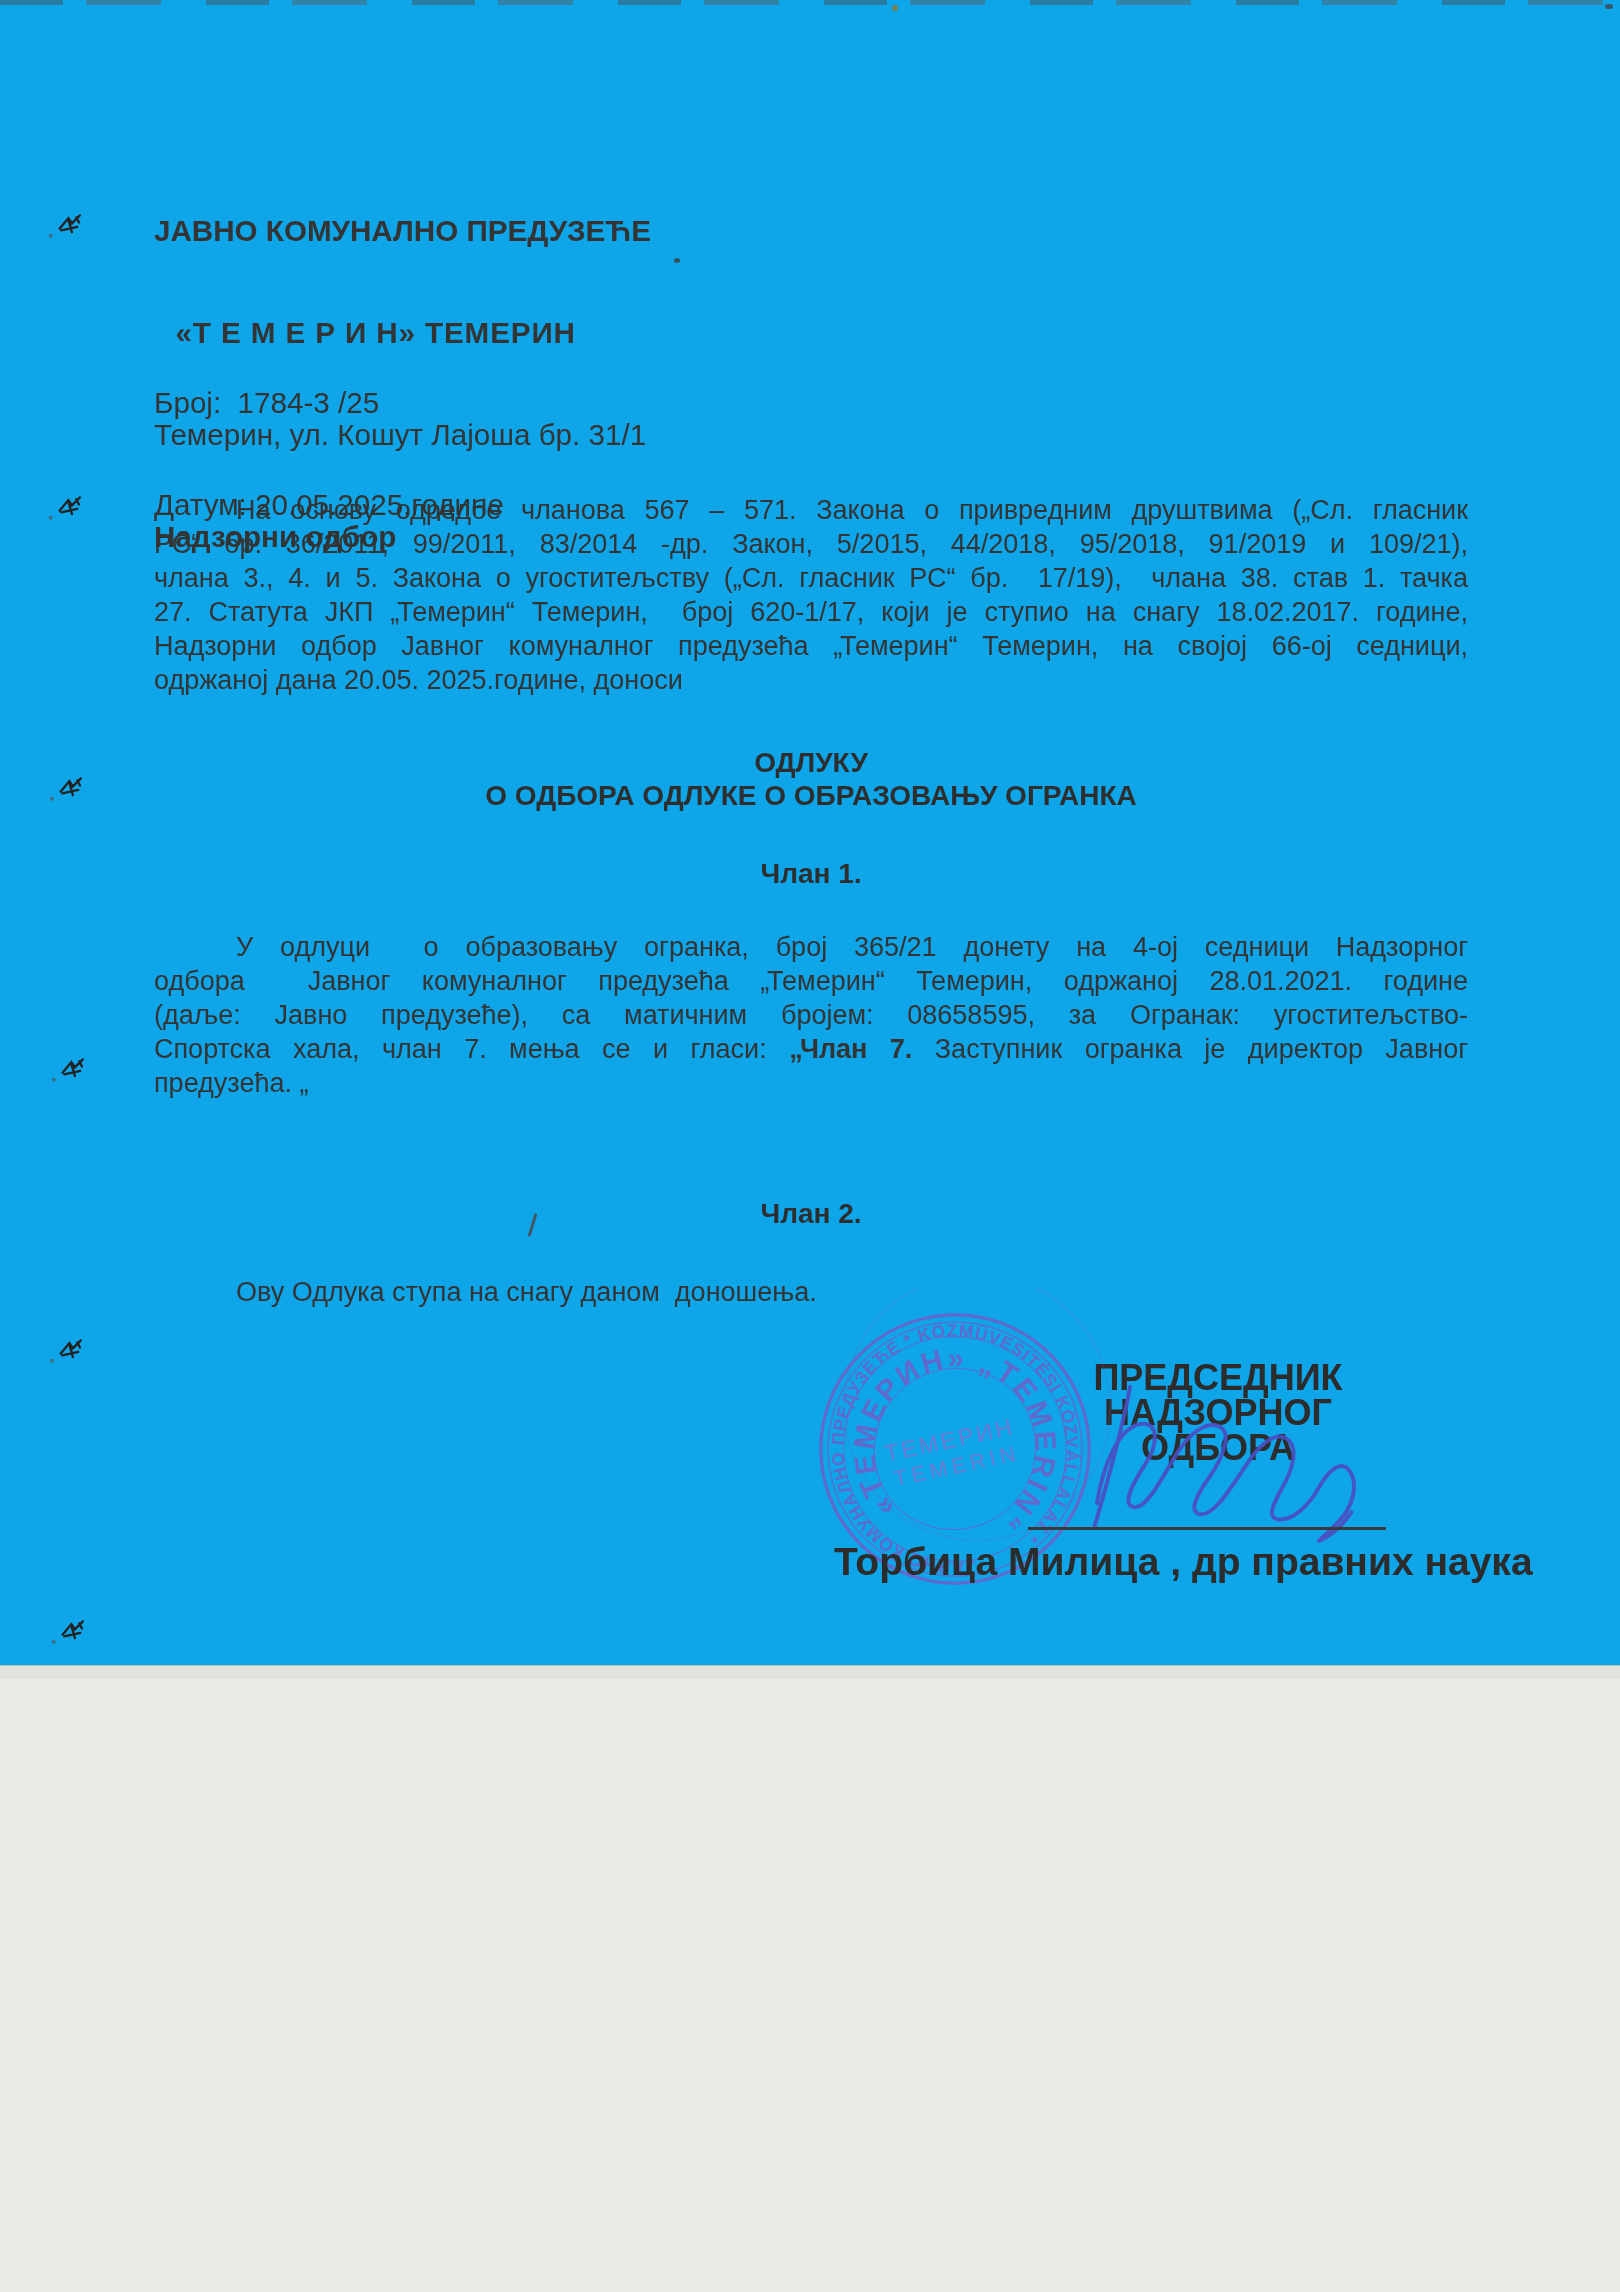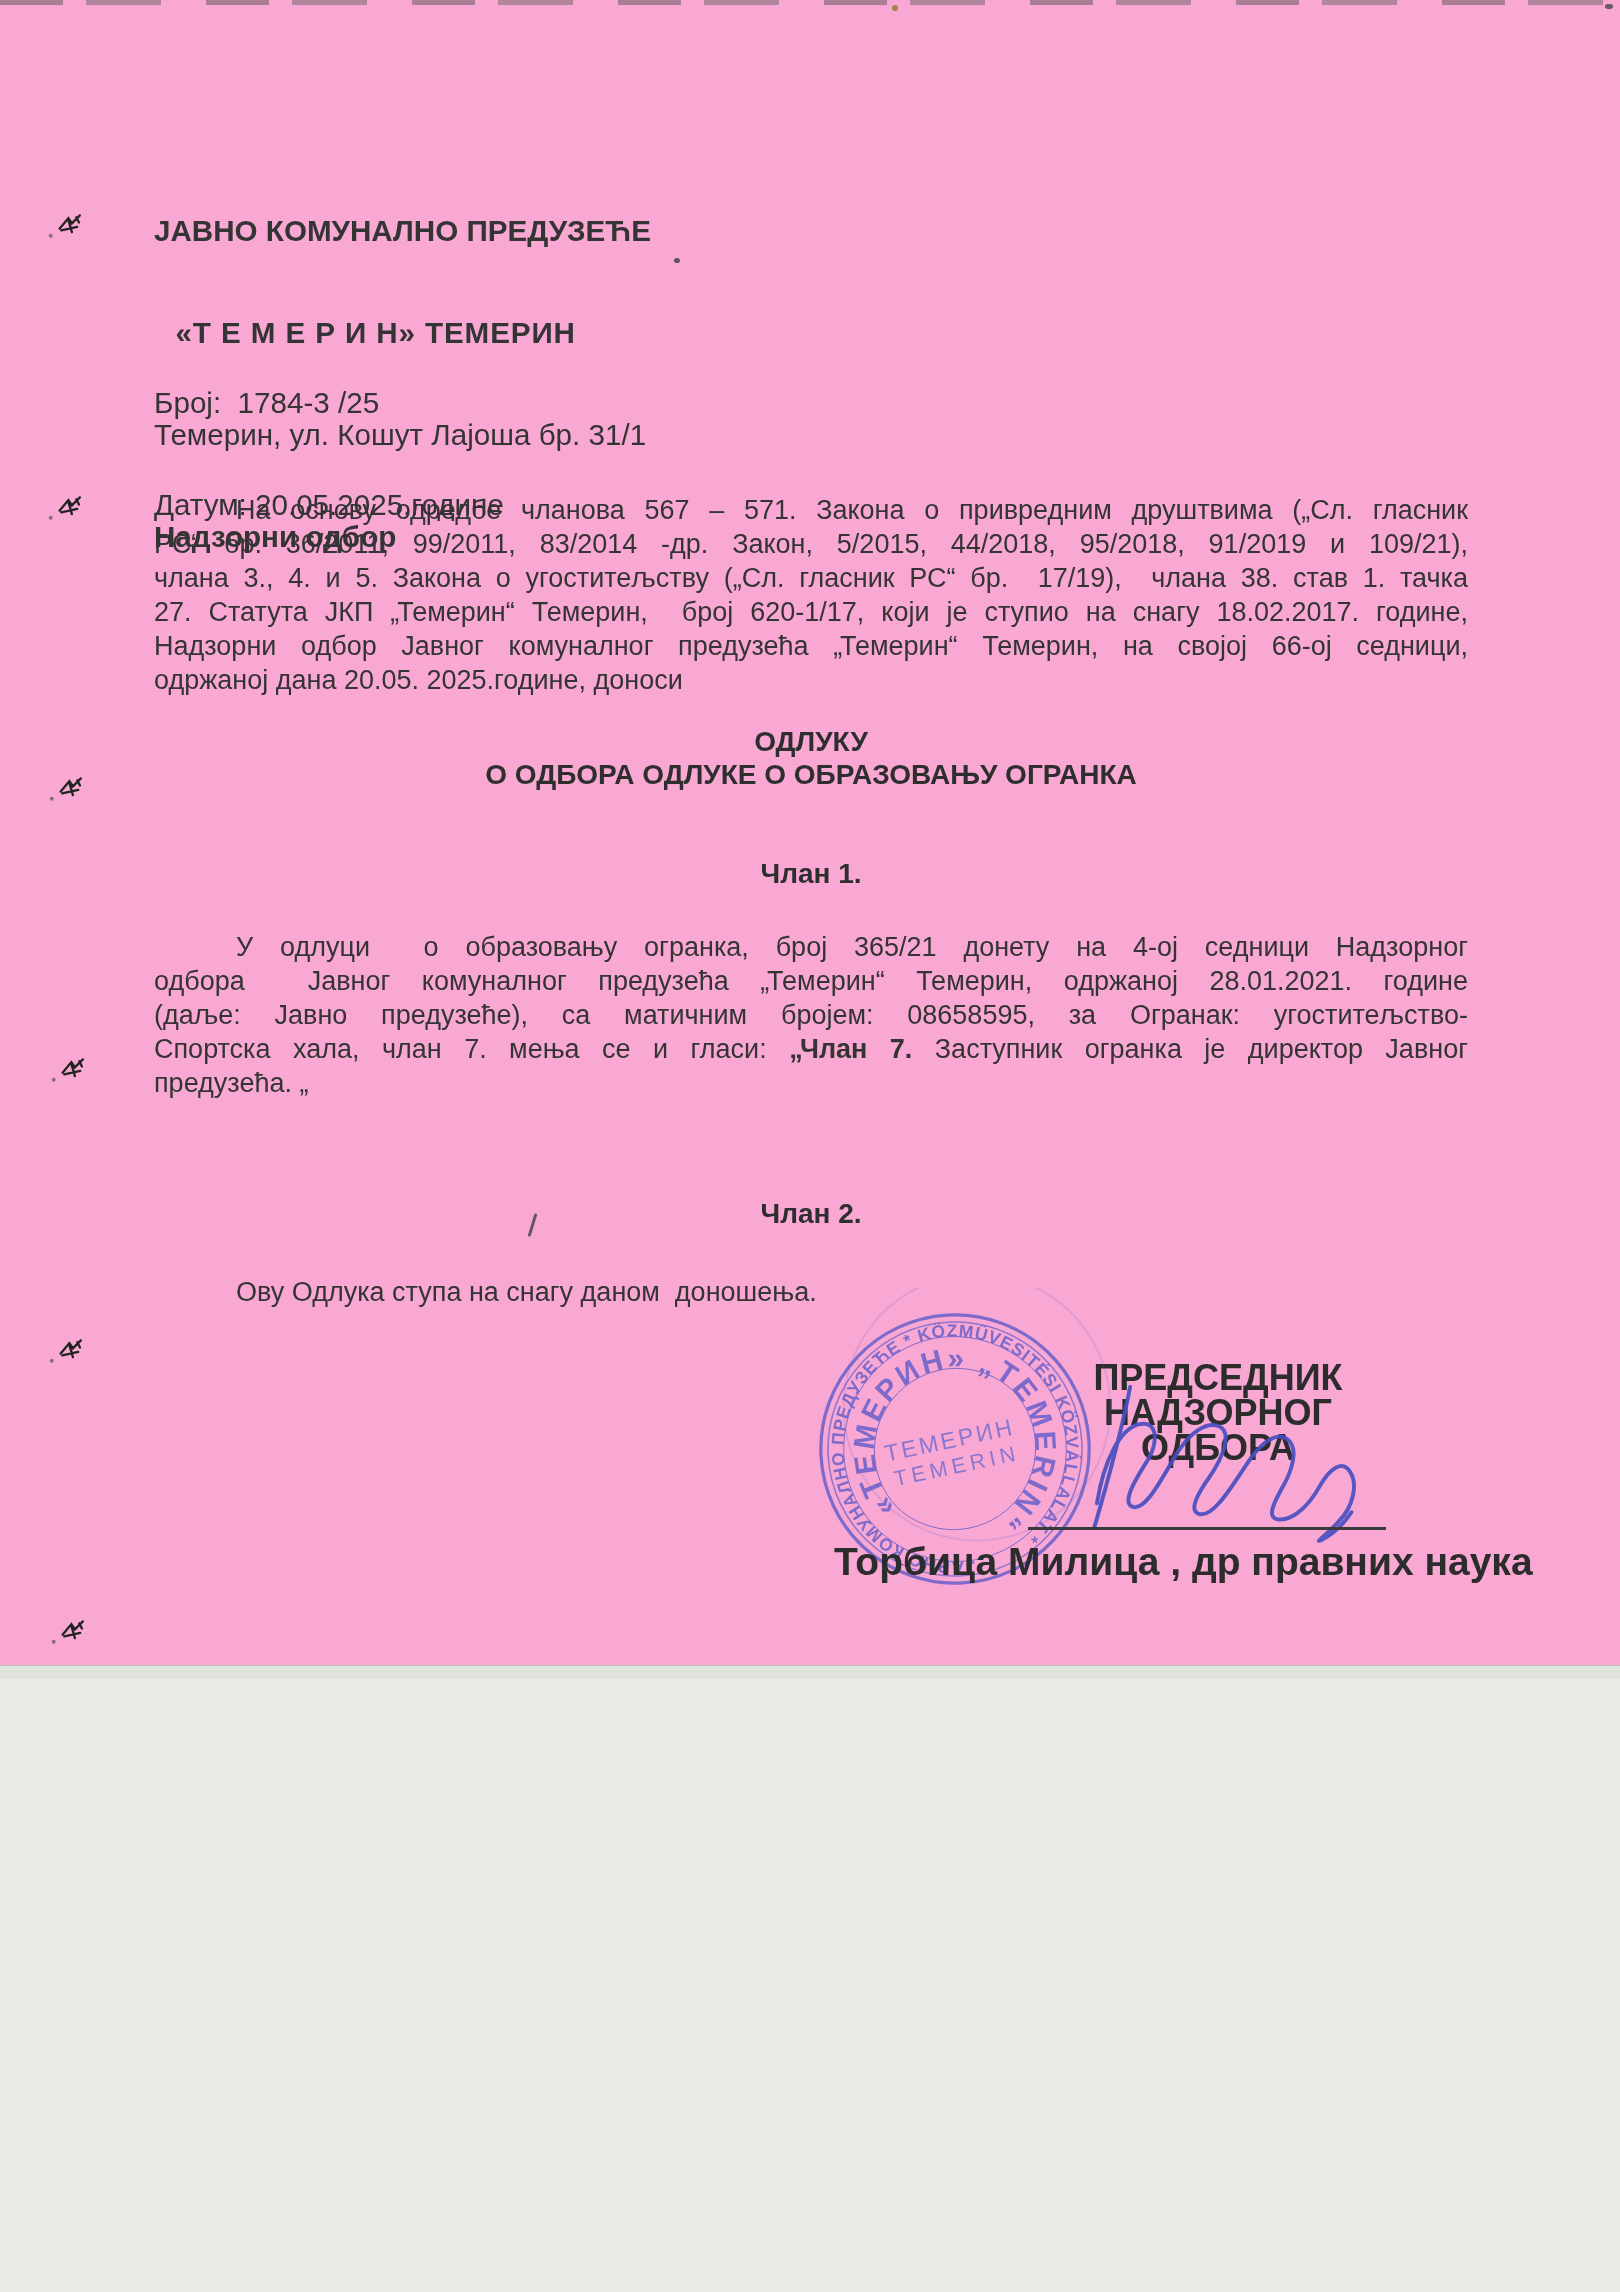--- a/index.html
+++ b/index.html
@@ -1,19 +1,19 @@
 <!DOCTYPE html>
 <html style="font-size:14.3px"><head>
 <meta charset="utf-8">
 <style>
   html,body{margin:0;padding:0;background:#e9ece5;}
   .page{
     position:relative;
     width:1620px;height:1679px;
-    background:#f9a8d4;
+    background:#0ea5e9;
     overflow:hidden;
     font-family:"Liberation Sans","DejaVu Sans",sans-serif;
     color:#343434;
   }
   .bold{font-weight:bold;}
   
   .top-edge{
     position:absolute;left:0;top:0;width:100%;height:4.5px;
     background:repeating-linear-gradient(90deg,#4a4a48 0 63px,rgba(0,0,0,0) 63px 86px,#5a5a57 86px 161px,rgba(0,0,0,0) 161px 206px);
     opacity:.45;
@@ -31,21 +31,21 @@
   .org .l2{padding-left:21.5px;letter-spacing:0.9px;}
   .meta{position:absolute;left:154px;top:318px;line-height:34px;font-size:29.6px;white-space:pre;}
   
   .para{position:absolute;left:154px;width:1314px;font-size:27px;line-height:34px;}
   .jline{text-align:justify;text-align-last:justify;}
   .pline{text-align:left;}
   .preamble{top:493px;}
   .preamble .jline:first-child{text-indent:82px;}
   .preamble .jline:last-child{text-align:left;text-align-last:left;}
   .indent{text-indent:82px;}
-  .title-block{position:absolute;left:154px;top:725px;width:1314px;text-align:center;font-size:28px;line-height:33px;color:#2e2e2e;}
+  .title-block{position:absolute;left:154px;top:746px;width:1314px;text-align:center;font-size:28px;line-height:33px;color:#2e2e2e;}
   .clan-heading{position:absolute;left:154px;width:1314px;text-align:center;font-size:28px;color:#2e2e2e;}
   .c1{top:858px;}
   .c2{top:1198px;}
   .clan1{top:930px;}
   .clan2{top:1275px;}
   
   .sig-titles{position:absolute;left:1039px;top:1360px;width:358px;text-align:center;font-size:36px;line-height:35px;color:#2c2c2c;}
   .sig-rule{position:absolute;left:1028px;top:1527px;width:358px;height:2.7px;background:#3a3a3a;}
   .sig-name{position:absolute;left:834px;top:1540px;font-size:39px;color:#2c2c2c;white-space:pre;}
   .stamp-svg{position:absolute;left:794px;top:1288px;width:322px;height:322px;}

